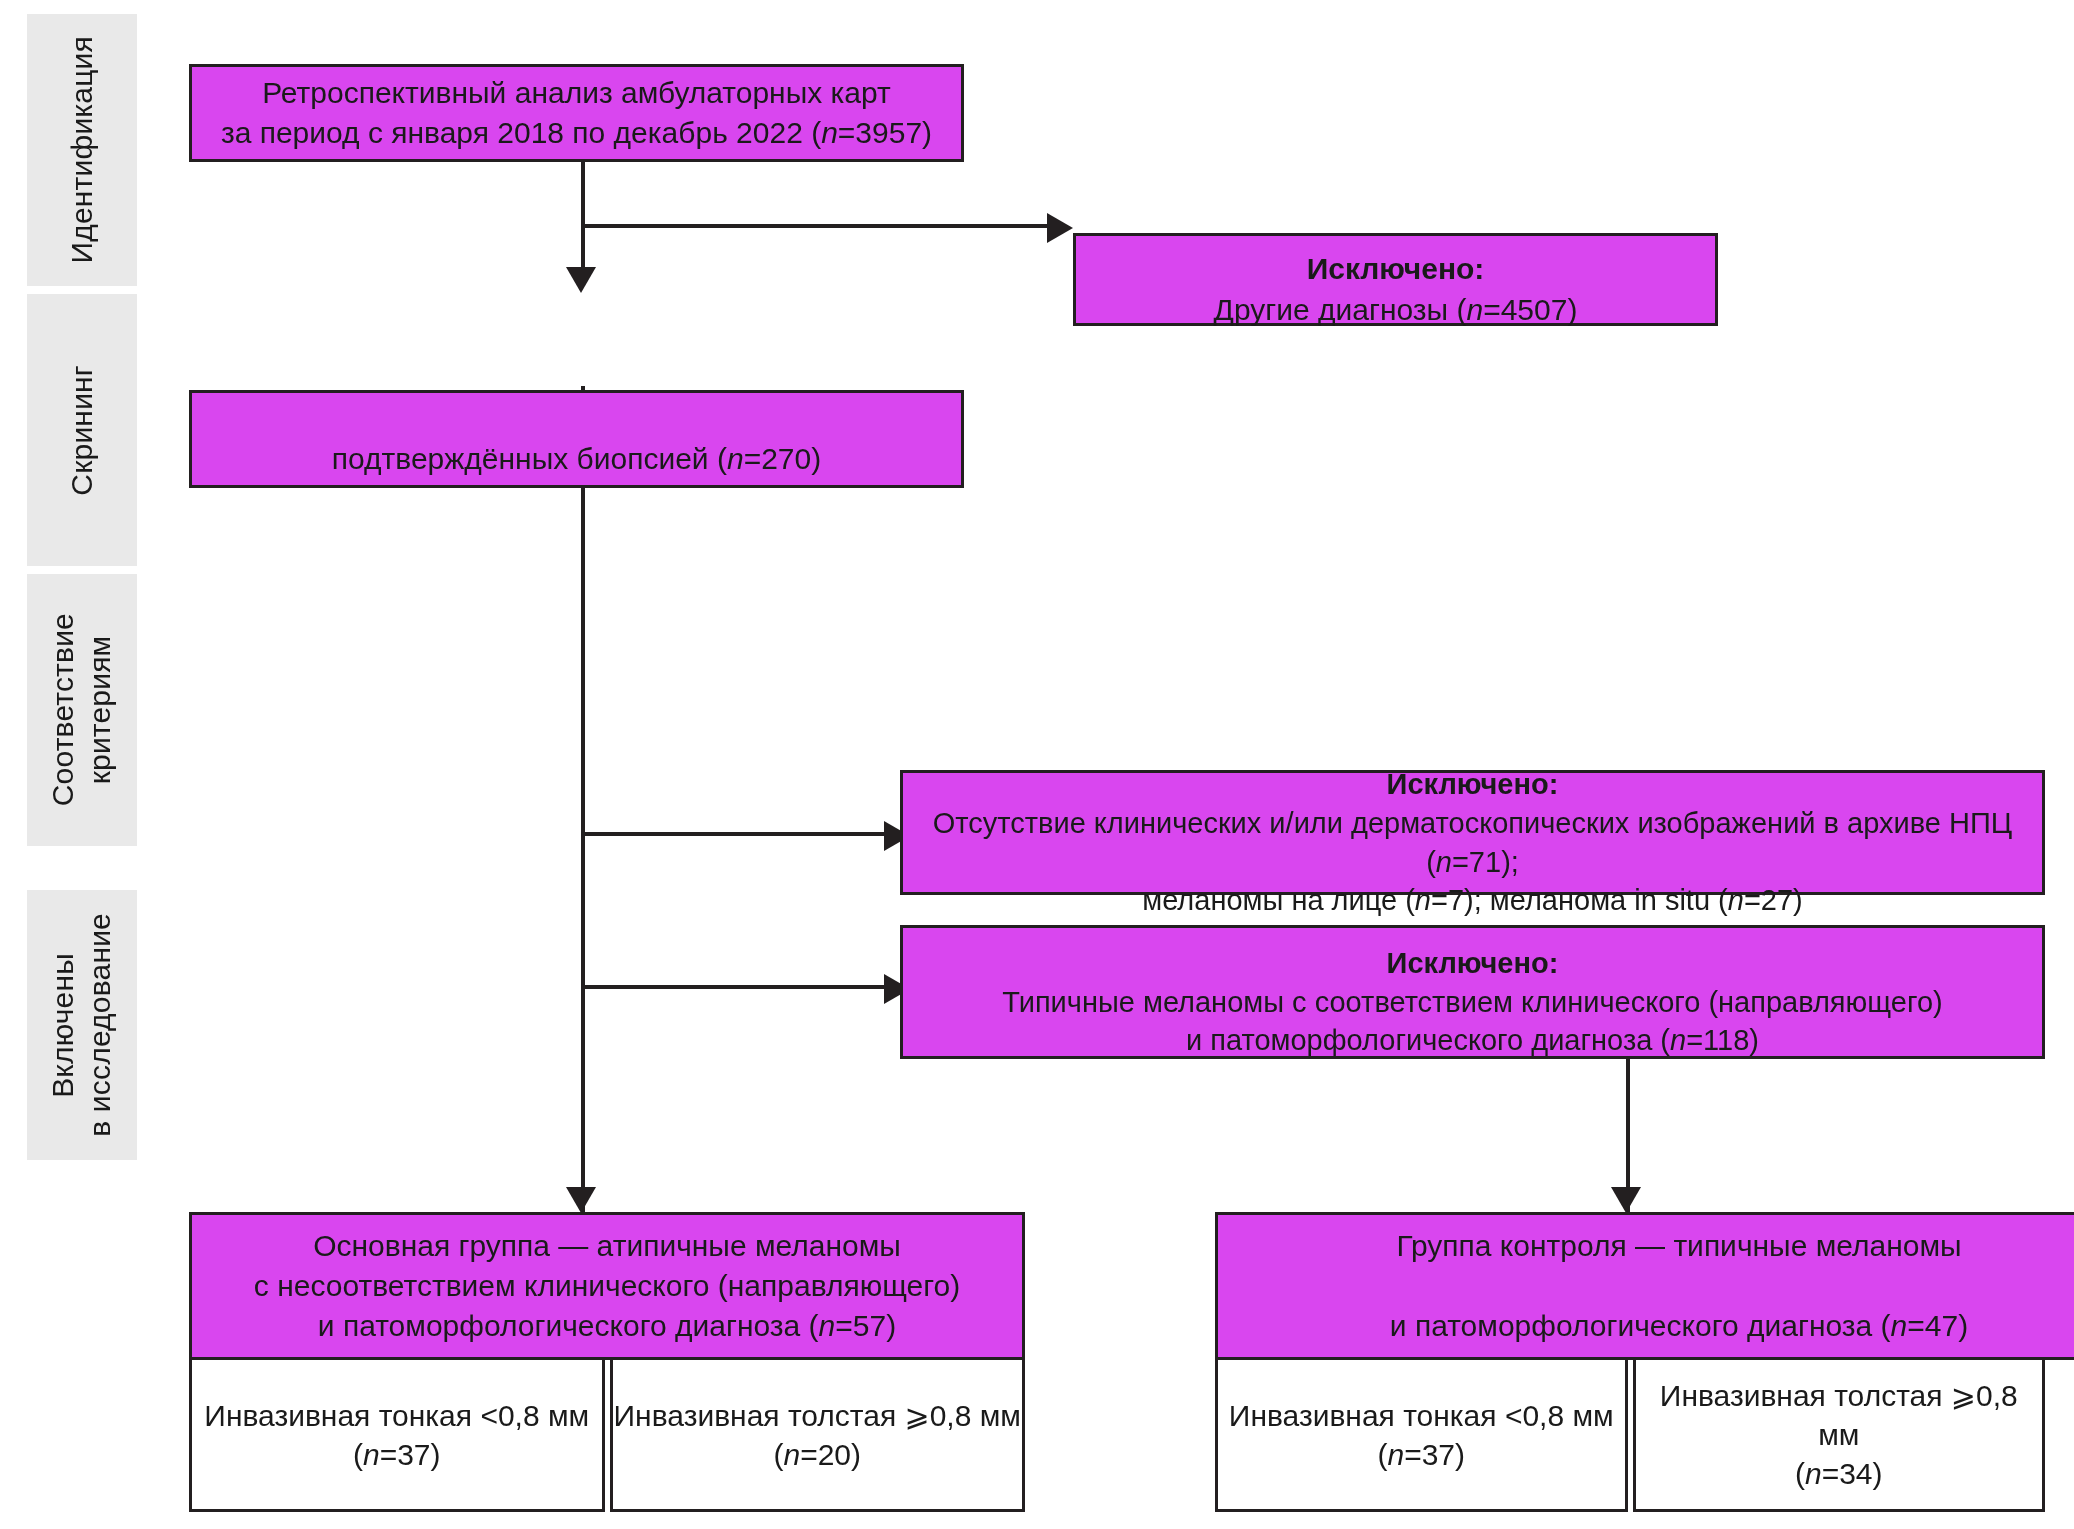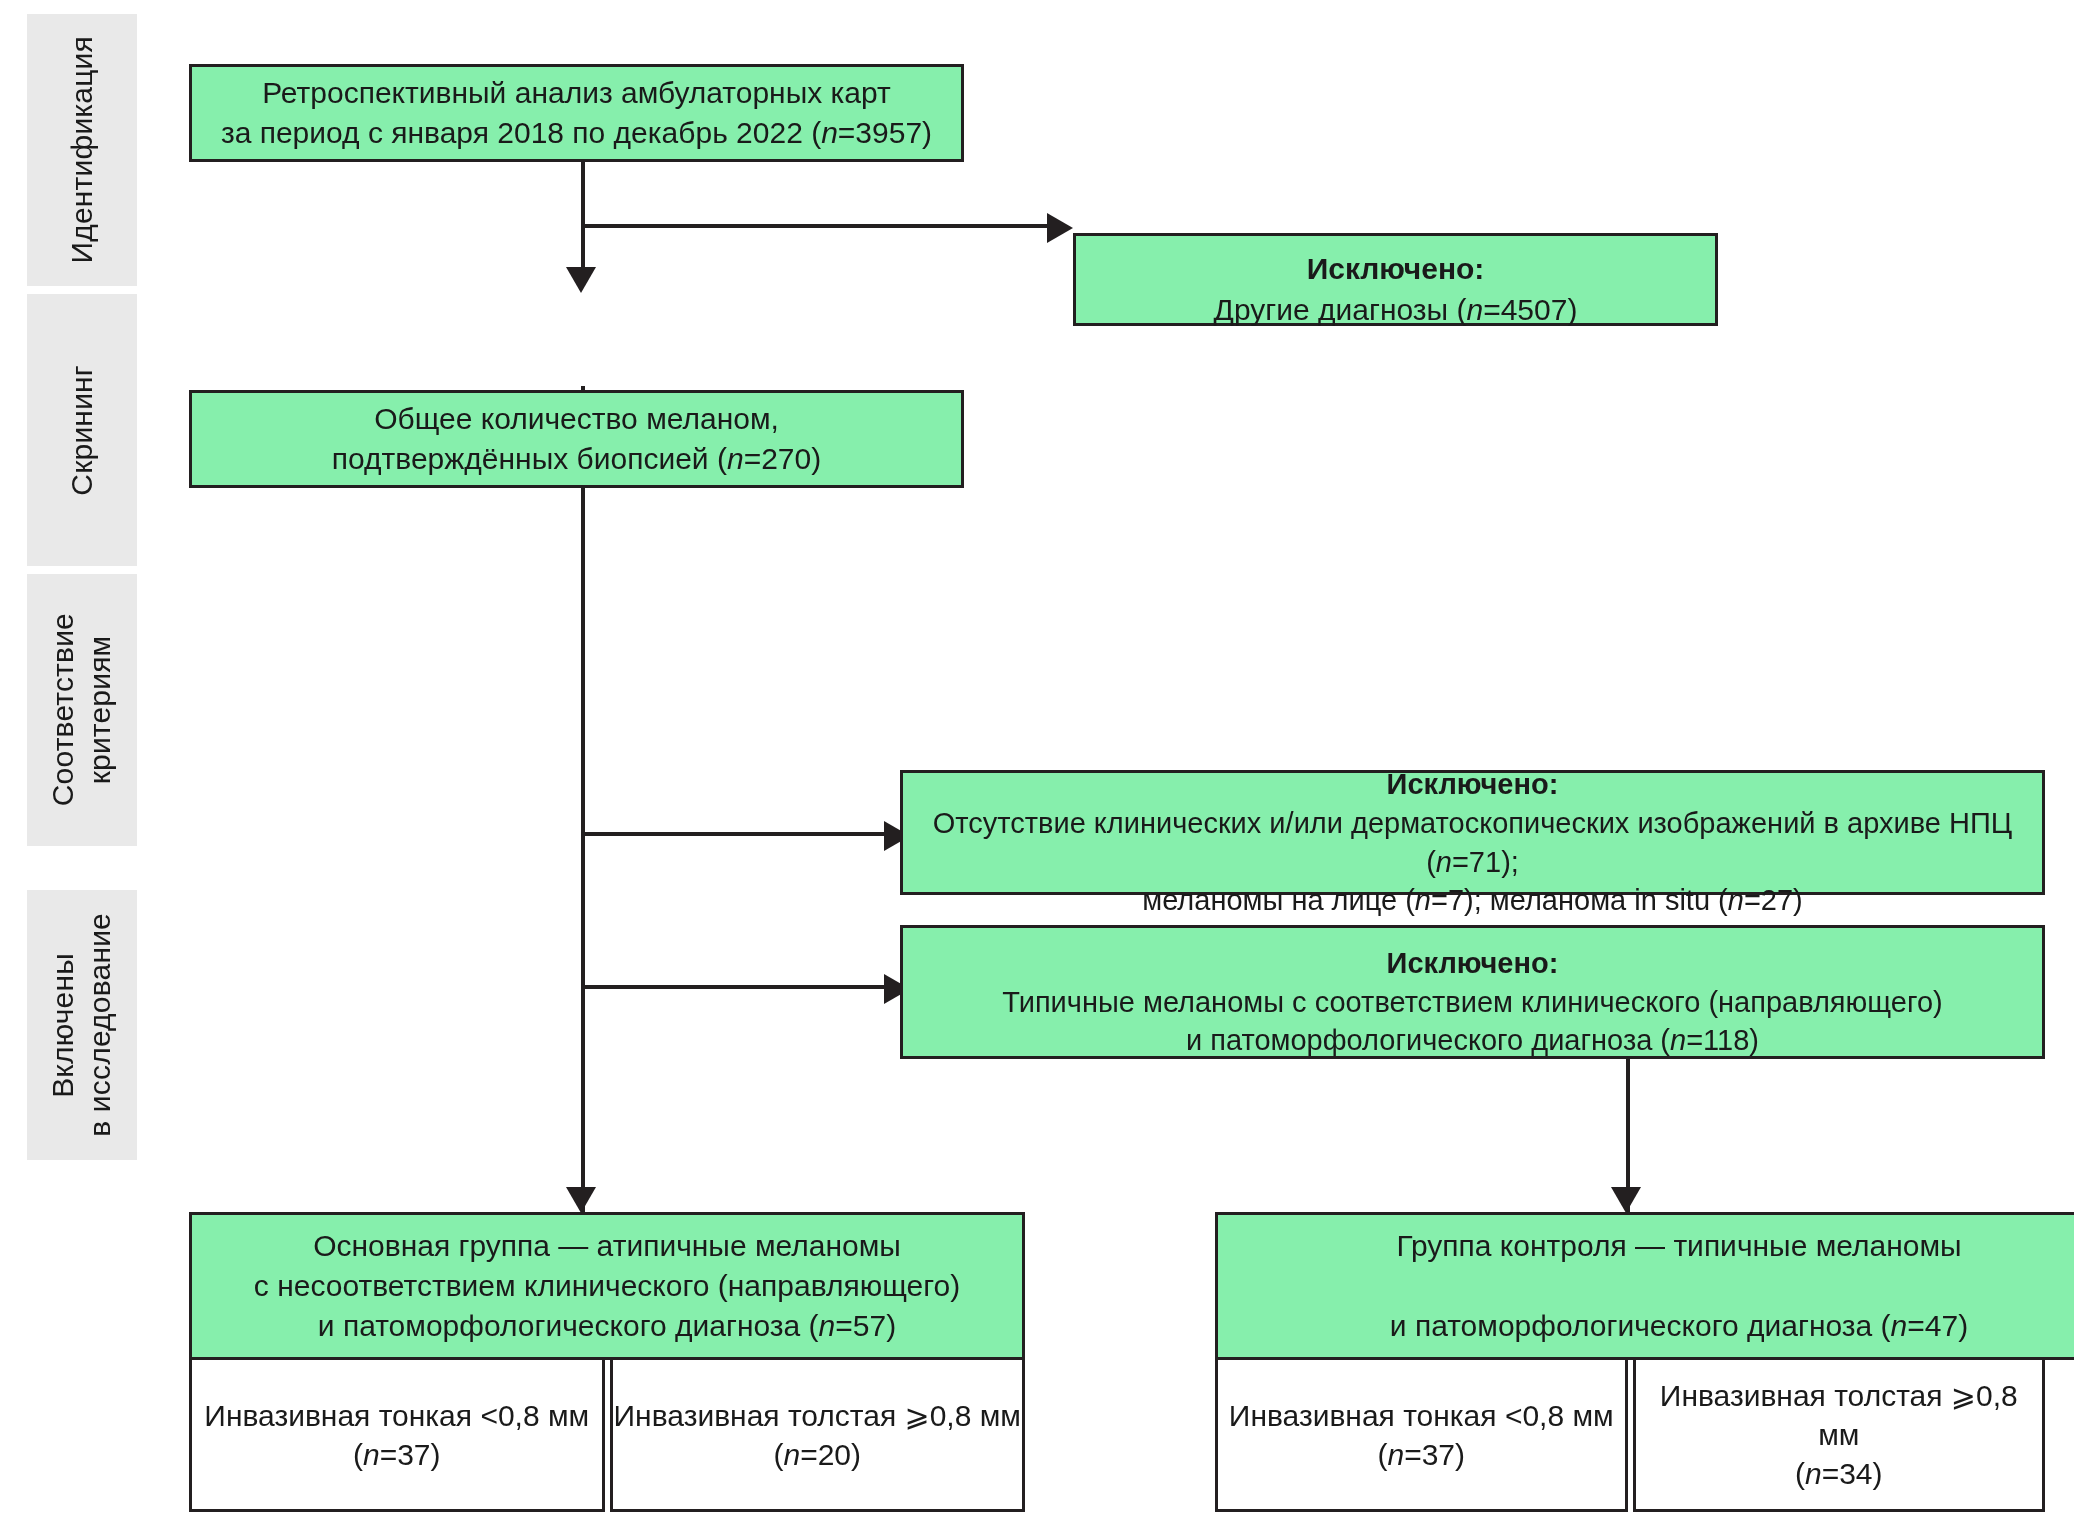--- a/index.html
+++ b/index.html
@@ -37,21 +37,21 @@
     line-height: 1.22;
     text-align: center;
     color: #1a1a1a;
     white-space: pre-line;
   }
 
   
   .box {
     position: absolute;
     border: 3px solid #231f20;
-    background: #86efac;
+    background: #d946ef;
     box-sizing: border-box;
     display: flex;
     align-items: center;
     justify-content: center;
     text-align: center;
     font-size: 30px;
     line-height: 1.34;
   }
   .box .inner {
     padding: 4px 14px;
@@ -166,21 +166,21 @@
 
   <div class="box" style="left:1073px; top:233px; width:645px; height:93px;">
     <div class="inner">
       <span class="bold-head">Исключено:</span>
       <span>Другие диагнозы (</span><em class="n">n</em><span>=4507)</span>
     </div>
   </div>
 
   <div class="box" style="left:189px; top:390px; width:775px; height:98px;">
     <div class="inner">
-      <span>Общее количество меланом,</span><br>
+      <br>
       <span>подтверждённых биопсией (</span><em class="n">n</em><span>=270)</span>
     </div>
   </div>
 
   <div class="box small" style="left:900px; top:770px; width:1145px; height:125px;">
     <div class="inner">
       <span class="bold-head">Исключено:</span>
       <span>Отсутствие клинических и/или дерматоскопических изображений в архиве НПЦ (</span><em class="n">n</em><span>=71);</span><br>
       <span>меланомы на лице (</span><em class="n">n</em><span>=7); меланома in situ (</span><em class="n">n</em><span>=27)</span>
     </div>

